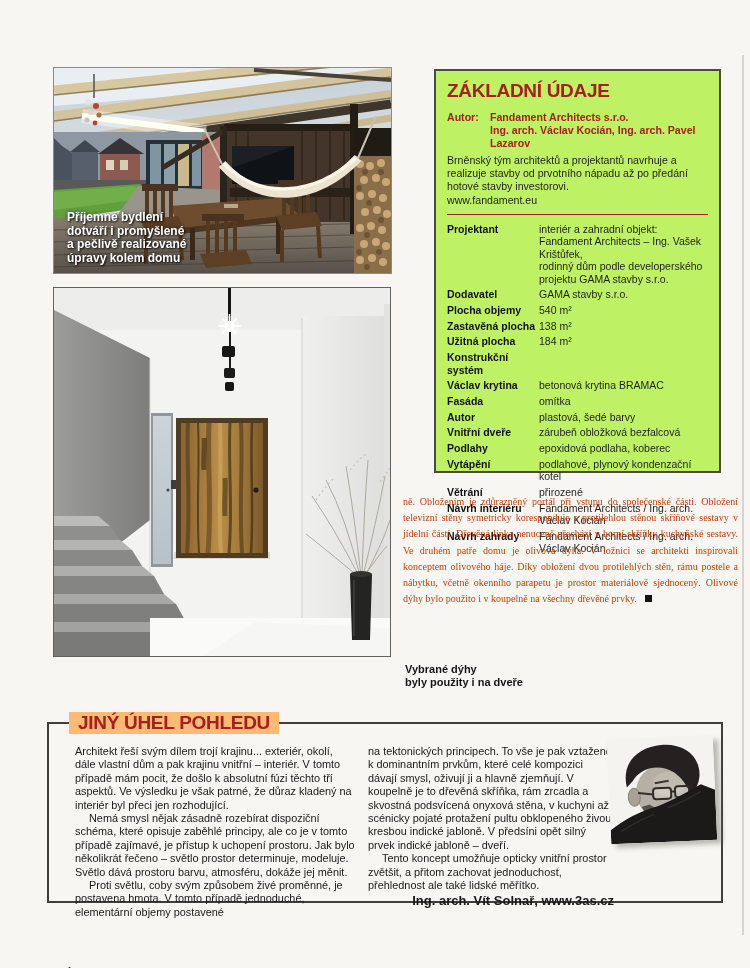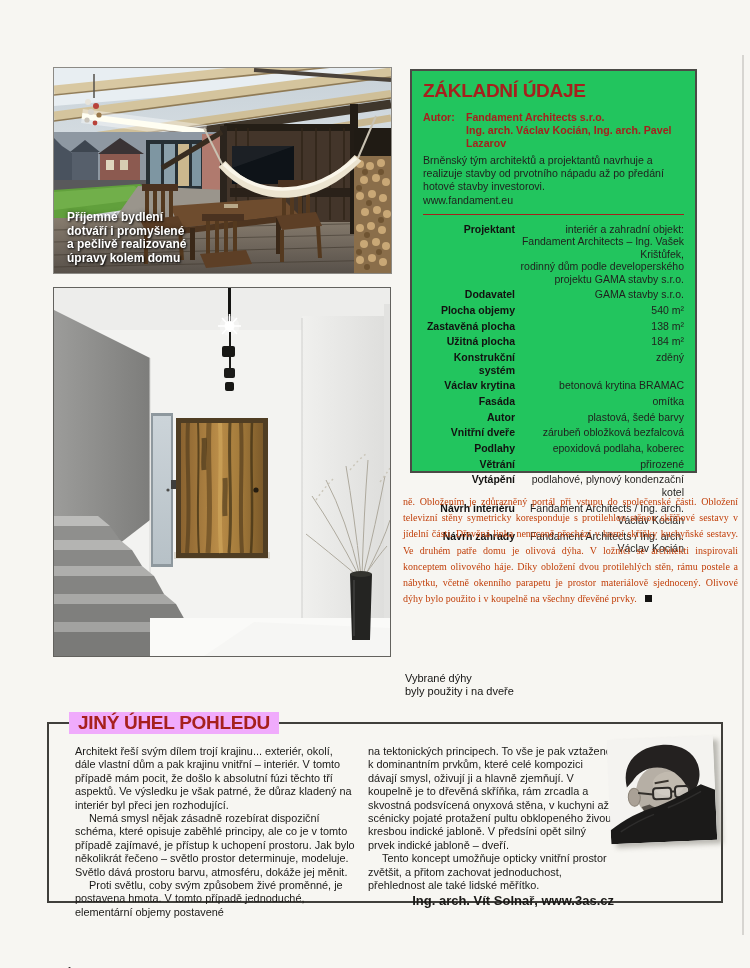--- a/index.html
+++ b/index.html
@@ -9,45 +9,45 @@
 
   
   .photo{position:absolute;overflow:hidden;}
   .photo svg{display:block;width:100%;height:100%;}
   .photo1{left:53px;top:67px;width:337px;height:205px;border:1px solid #8c8a85;}
   .photo2{left:53px;top:287px;width:336px;height:368px;border:1px solid #63625e;}
   .photo1-caption{position:absolute;left:13px;bottom:8px;color:#fff;font-weight:bold;
         font-size:12px;line-height:13.5px;text-shadow:1px 1px 2px rgba(0,0,0,.85),0 0 4px rgba(0,0,0,.5);}
 
   
-  .infobox{position:absolute;left:410px;top:69px;width:287px;height:404px;box-sizing:border-box;
-        border:2px solid #4b4a46;background:#22c55e;padding:9px 11px 6px 11px;}
+  .infobox{position:absolute;left:434px;top:69px;width:287px;height:404px;box-sizing:border-box;
+        border:2px solid #4b4a46;background:#bef264;padding:9px 11px 6px 11px;}
   .ib-title{color:#a6201d;font-weight:bold;font-size:19px;letter-spacing:-.3px;margin-bottom:9px;}
   .ib-author{display:flex;gap:10px;font-size:10.6px;font-weight:bold;color:#a6201d;line-height:13px;}
   .ib-author-label{flex:0 0 33px;}
   .ib-desc{font-size:10.6px;line-height:13.2px;color:#201f1d;margin-top:4px;}
   .ib-web{font-size:10.6px;line-height:13px;color:#201f1d;}
   .ib-rule{border-top:1.6px solid #a6201d;margin:7px 0 8px 0;}
-  .ib-row{display:flex;margin-bottom:3.2px;font-size:10.5px;line-height:12.5px;text-align:right;}
+  .ib-row{display:flex;margin-bottom:3.2px;font-size:10.5px;line-height:12.5px;}
   .ib-label{flex:0 0 92px;font-weight:bold;color:#121110;}
   .ib-value{flex:1;color:#201f1d;}
 
   
   .article{position:absolute;left:403px;top:494px;width:335px;
         font-family:"Liberation Serif",serif;font-size:10px;line-height:16.2px;
         text-align:justify;color:#c2410c;}
   .endmark{display:inline-block;width:7px;height:7px;background:#141312;margin-left:8px;}
 
   .caption2{position:absolute;left:405px;top:663px;font-size:11px;line-height:12.5px;
-        font-weight:normal;color:#161514;margin-top:9px;}
+        font-weight:bold;color:#161514;}
 
   
   .opinion{position:absolute;left:47px;top:722px;width:676px;height:181px;
         border:2px solid #403f3b;box-sizing:border-box;}
-  .op-title{position:absolute;left:20px;top:-12px;background:#f0abfc;padding:0 9px;
+  .op-title{position:absolute;left:20px;top:-12px;background:#fdba74;padding:0 9px;
         color:#a6201d;font-weight:bold;font-size:19px;letter-spacing:-.3px;}
   .op-col{position:absolute;top:21px;font-size:10.9px;line-height:13.4px;color:#1b1a18;}
   .op-col1{left:26px;width:281px;}
   .op-col2{left:319px;width:246px;}
   .op-p{margin:0;}
   .op-p + .op-p{text-indent:14px;}
   .op-sign{font-weight:bold;text-align:right;margin-top:2px;font-size:13px;}
   .portrait{position:absolute;right:6px;top:14px;width:106px;height:104px;
         transform:rotate(-2.5deg);background:#f4f3f0;
         box-shadow:5px 4px 5px rgba(110,108,100,.45);}
@@ -375,21 +375,20 @@
         <div class="ib-row">
         <div class="ib-label">Zastavěná plocha</div>
         <div class="ib-value preline">138 m²</div>
       </div>
         <div class="ib-row">
         <div class="ib-label">Užitná plocha</div>
         <div class="ib-value preline">184 m²</div>
       </div>
         <div class="ib-row">
         <div class="ib-label">Konstrukční systém</div>
-        <div class="ib-value preline">zděný</div>
       </div>
         <div class="ib-row">
         <div class="ib-label">Václav krytina</div>
         <div class="ib-value preline">betonová krytina BRAMAC</div>
       </div>
         <div class="ib-row">
         <div class="ib-label">Fasáda</div>
         <div class="ib-value preline">omítka</div>
       </div>
         <div class="ib-row">
@@ -398,26 +397,26 @@
       </div>
         <div class="ib-row">
         <div class="ib-label">Vnitřní dveře</div>
         <div class="ib-value preline">zárubeň obložková bezfalcová</div>
       </div>
         <div class="ib-row">
         <div class="ib-label">Podlahy</div>
         <div class="ib-value preline">epoxidová podlaha, koberec</div>
       </div>
         <div class="ib-row">
+        <div class="ib-label">Vytápění</div>
+        <div class="ib-value preline">podlahové, plynový kondenzační kotel</div>
+      </div>
+        <div class="ib-row">
         <div class="ib-label">Větrání</div>
         <div class="ib-value preline">přirozené</div>
-      </div>
-        <div class="ib-row">
-        <div class="ib-label">Vytápění</div>
-        <div class="ib-value preline">podlahové, plynový kondenzační kotel</div>
       </div>
         <div class="ib-row">
         <div class="ib-label">Návrh interiéru</div>
         <div class="ib-value preline">Fandament Architects / Ing. arch. Václav Kocián</div>
       </div>
         <div class="ib-row">
         <div class="ib-label">Návrh zahrady</div>
         <div class="ib-value preline">Fandament Architects / Ing. arch. Václav Kocián</div>
       </div>
       </div>

